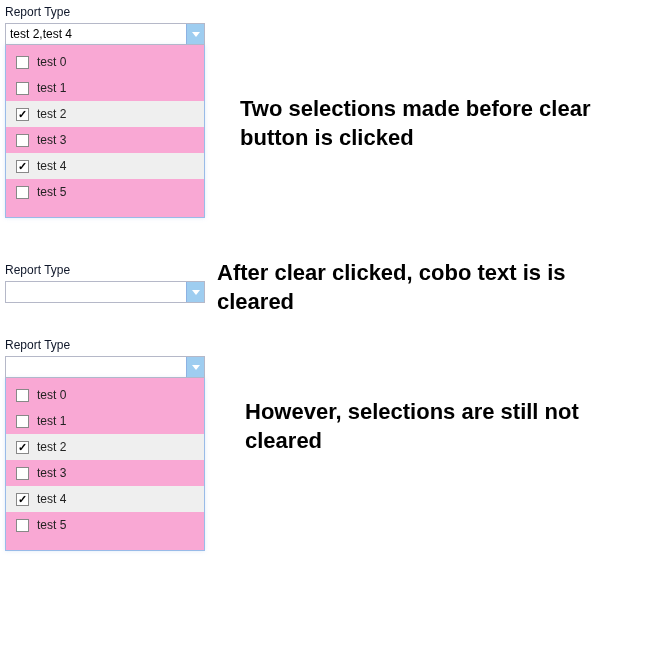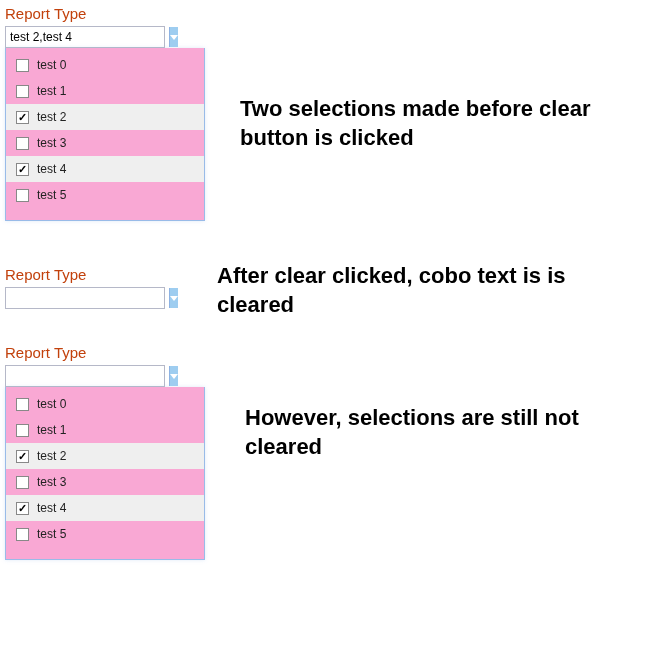--- a/index.html
+++ b/index.html
@@ -8,28 +8,28 @@
     padding: 5px;
     font-family: Arial, Helvetica, sans-serif;
     background: #ffffff;
     width: 671px;
   }
   .block {
     position: relative;
     margin-bottom: 30px;
   }
   .label {
-    font-size: 15px;
-    color: #c2410c;
+    font-size: 12px;
+    color: #0f172a;
     margin-bottom: 4px;
     display: block;
   }
   .combo {
     display: flex;
-    width: 160px;
+    width: 200px;
     height: 22px;
     border: 1px solid #b5b8c8;
     background: #fff;
   }
   .combo input {
     flex: 1;
     border: none;
     outline: none;
     padding: 0 4px;
     font-size: 12px;

